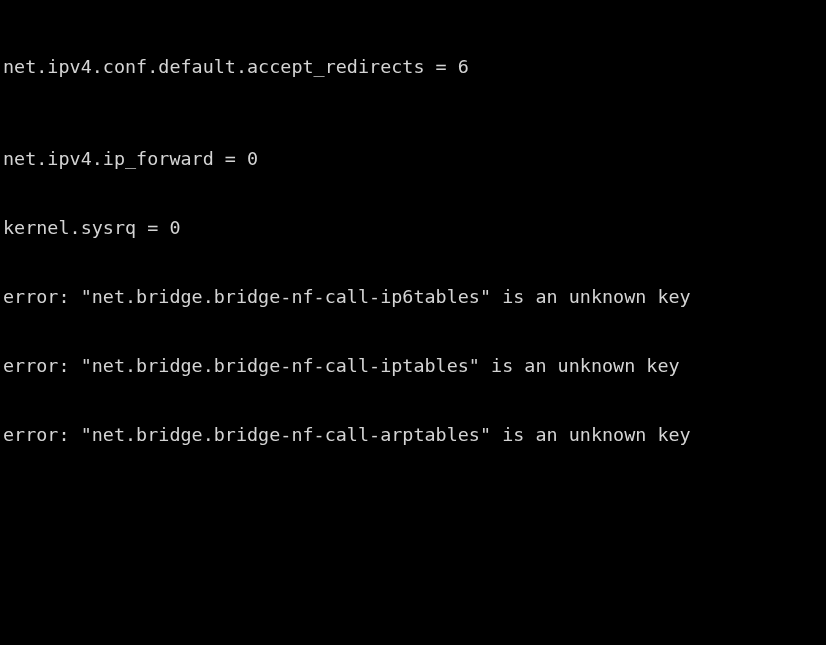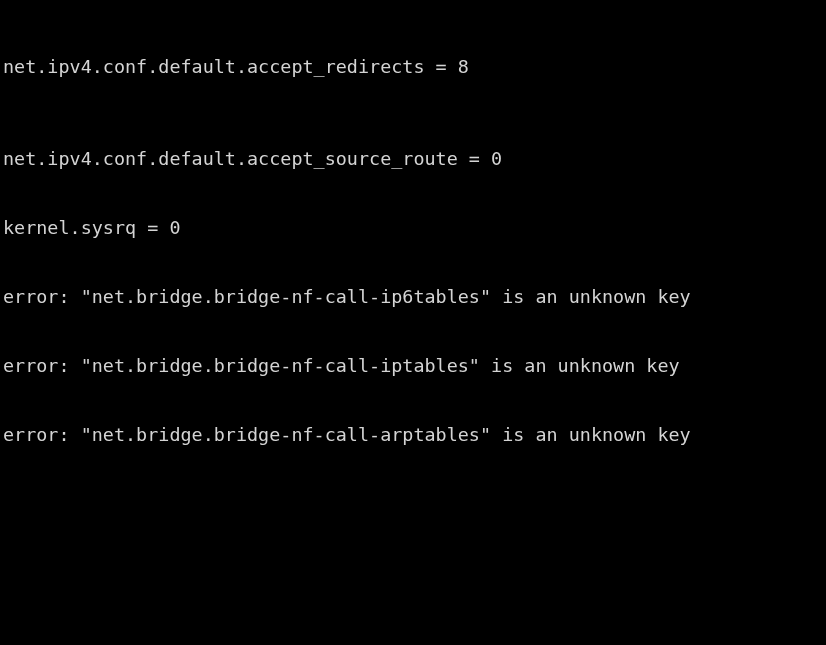--- a/index.html
+++ b/index.html
@@ -36,23 +36,23 @@
     overflow: hidden;
     color: #d4d4d4;
   }
 </style>
 </head>
 <body>
 
 <div id="terminal" style="background-color: rgb(0, 0, 0); color: rgb(212, 212, 212);">
   <div class="screen">
 
-    <div class="line clipped-top">net.ipv4.conf.default.accept_redirects = 8</div>
+    <div class="line clipped-top">net.ipv4.conf.default.accept_redirects = 6</div>
 
-    <div class="line">net.ipv4.conf.default.accept_source_route = 0</div>
+    <div class="line">net.ipv4.ip_forward = 0</div>
     <div class="line">kernel.sysrq = 0</div>
     <div class="line">error: "net.bridge.bridge-nf-call-ip6tables" is an unknown key</div>
     <div class="line">error: "net.bridge.bridge-nf-call-iptables" is an unknown key</div>
     <div class="line">error: "net.bridge.bridge-nf-call-arptables" is an unknown key</div>
     
     
     
     
     
     

